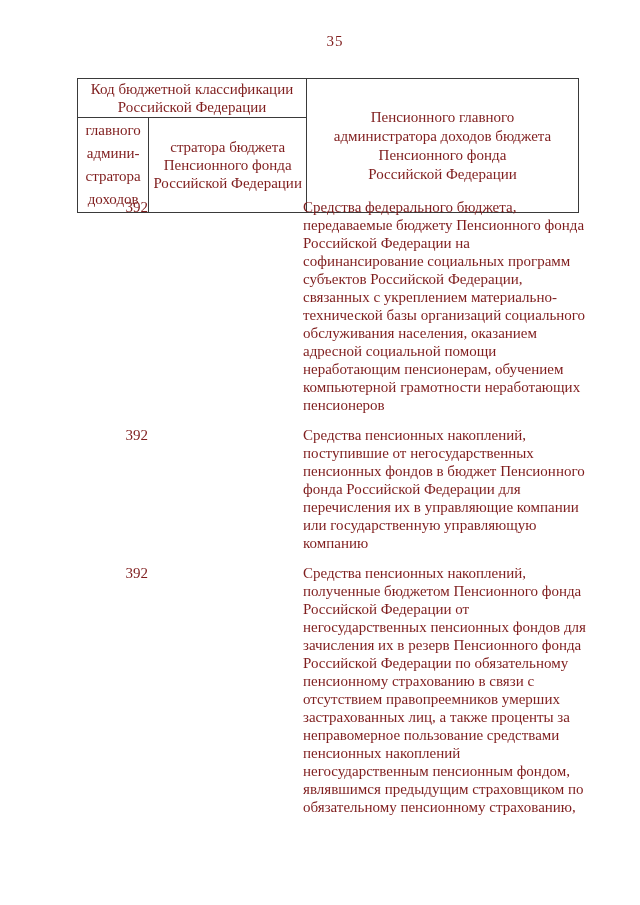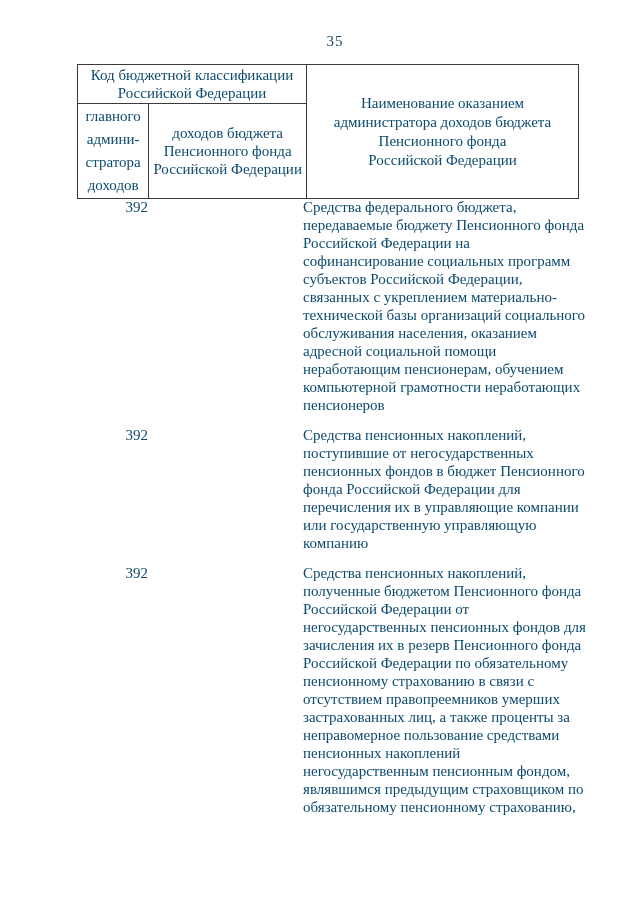--- a/index.html
+++ b/index.html
@@ -5,38 +5,38 @@
   html, body {
     margin: 0;
     padding: 0;
     background: #ffffff;
   }
   .page {
     position: relative;
     width: 640px;
     height: 905px;
     background: #ffffff;
-    color: #0c4a6e;
+    color: #7f1d1d;
     font-family: "Liberation Serif", "DejaVu Serif", serif;
     font-size: 15px;
     overflow: hidden;
   }
   .page-number {
     position: absolute;
     top: 33px;
     left: 77px;
     width: 516px;
     text-align: center;
     letter-spacing: 1px;
   }
   
   .hdr-table {
     position: absolute;
     left: 77px;
-    top: 64px;
+    top: 78px;
     border-collapse: collapse;
     table-layout: fixed;
     padding-left: 21px;
   }
   .hdr-table td {
     border: 1px solid #3a3a3a;
     padding: 1px 2px;
     text-align: center;
     vertical-align: middle;
     white-space: pre-line;
@@ -96,31 +96,31 @@
 
 <div class="page">
 
   <div class="page-number">35</div>
 
   <table class="hdr-table">
     <tbody>
       <tr>
         <td colspan="2" class="cell-kbk-group">Код бюджетной классификации
 Российской Федерации</td>
-        <td rowspan="2" class="cell-name">Наименование оказанием
+        <td rowspan="2" class="cell-name">Пенсионного главного
 администратора доходов бюджета
 Пенсионного фонда
 Российской Федерации</td>
       </tr>
       <tr>
         <td class="cell-admin">главного
 админи-
 стратора
 доходов</td>
-        <td class="cell-income">доходов бюджета
+        <td class="cell-income">стратора бюджета
 Пенсионного фонда
 Российской Федерации</td>
       </tr>
     </tbody>
   </table>
 
   <div class="tbody">
 
     <div class="row">
       <span class="admin-code">392</span>

